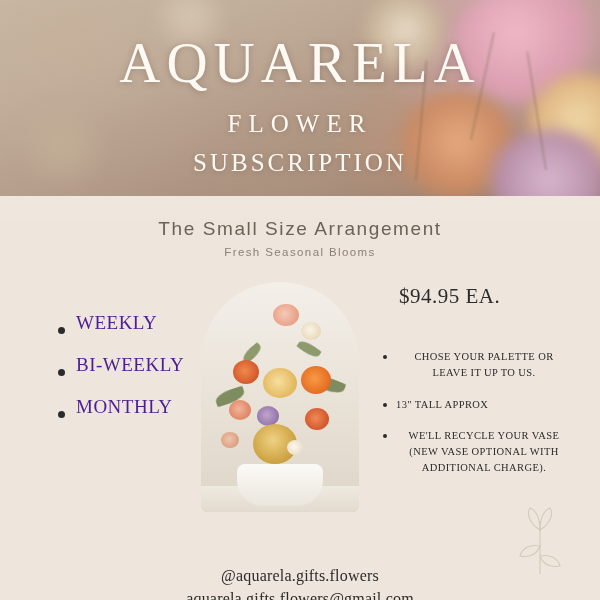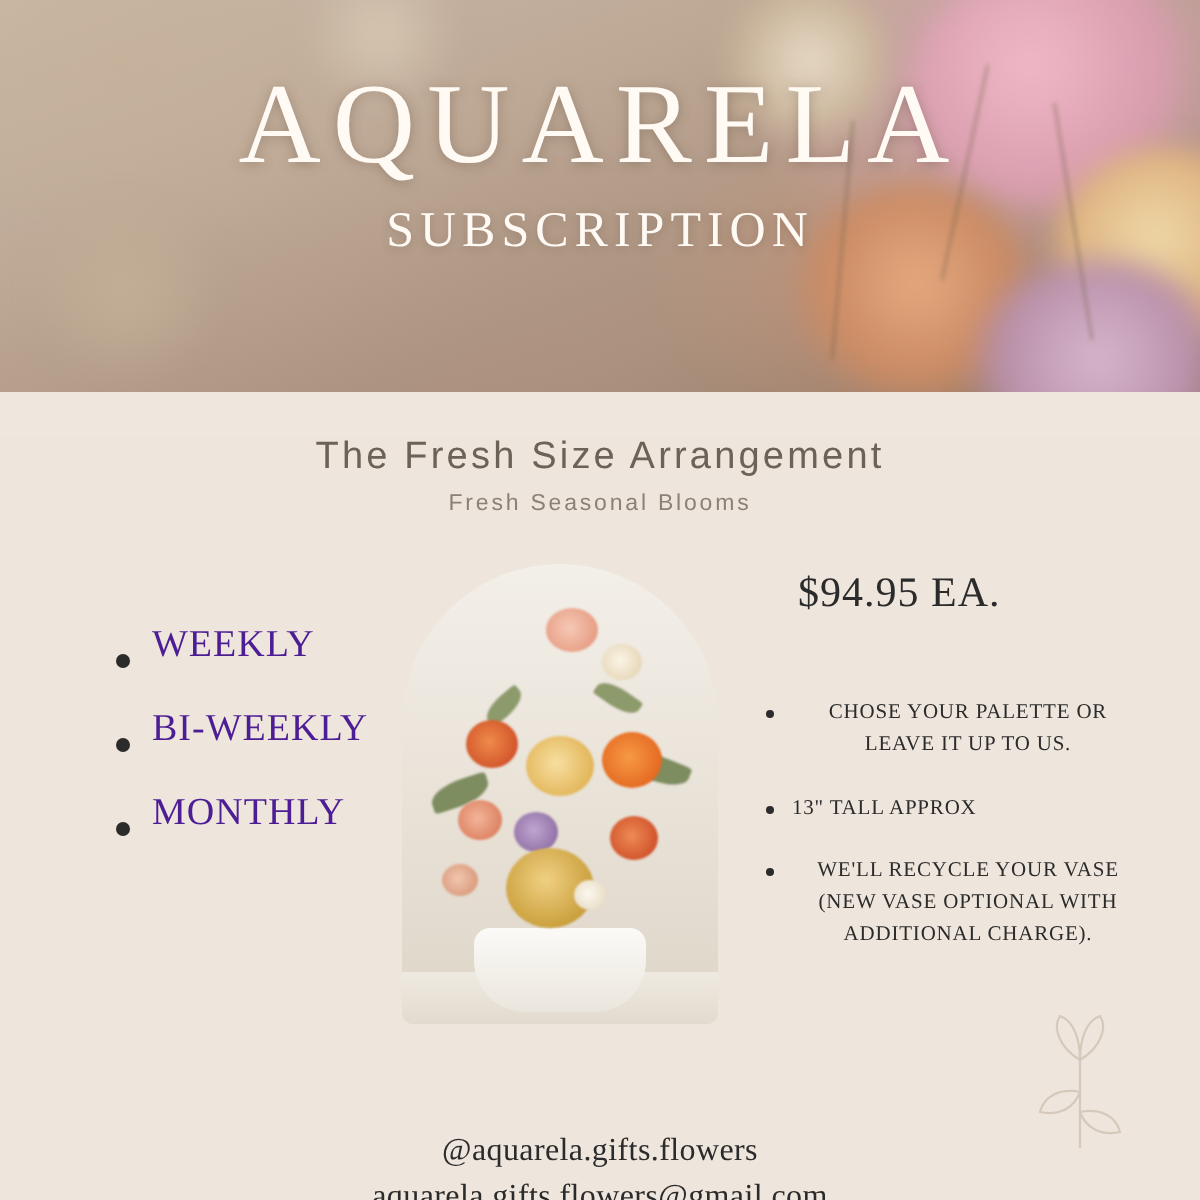--- a/index.html
+++ b/index.html
@@ -161,27 +161,28 @@
   <div class="blob b2"></div>
   <div class="blob b3"></div>
   <div class="blob b4"></div>
   <div class="blob b6"></div>
   <div class="stem" style="left:470px;top:30px;width:2px;height:110px;transform:rotate(12deg);"></div>
   <div class="stem" style="left:545px;top:50px;width:2px;height:120px;transform:rotate(-9deg);"></div>
   <div class="stem" style="left:415px;top:60px;width:2px;height:120px;transform:rotate(5deg);"></div>
 
   <div class="hero-text">
     <div class="title">AQUARELA</div>
+    <div class="sub1">FLOWER</div>
     <div class="sub2">SUBSCRIPTION</div>
   </div>
 </div>
 
 <div class="body-wrap">
 
-  <div class="head-line">The  Fresh Size Arrangement</div>
+  <div class="head-line">The  Small Size Arrangement</div>
   <div class="head-sub">Fresh Seasonal Blooms</div>
 
   <div class="columns">
 
     <div class="left-col">
       <div class="freq-item">
         <span class="bullet"></span>
         <span>WEEKLY</span>
       </div>
       <div class="freq-item">

